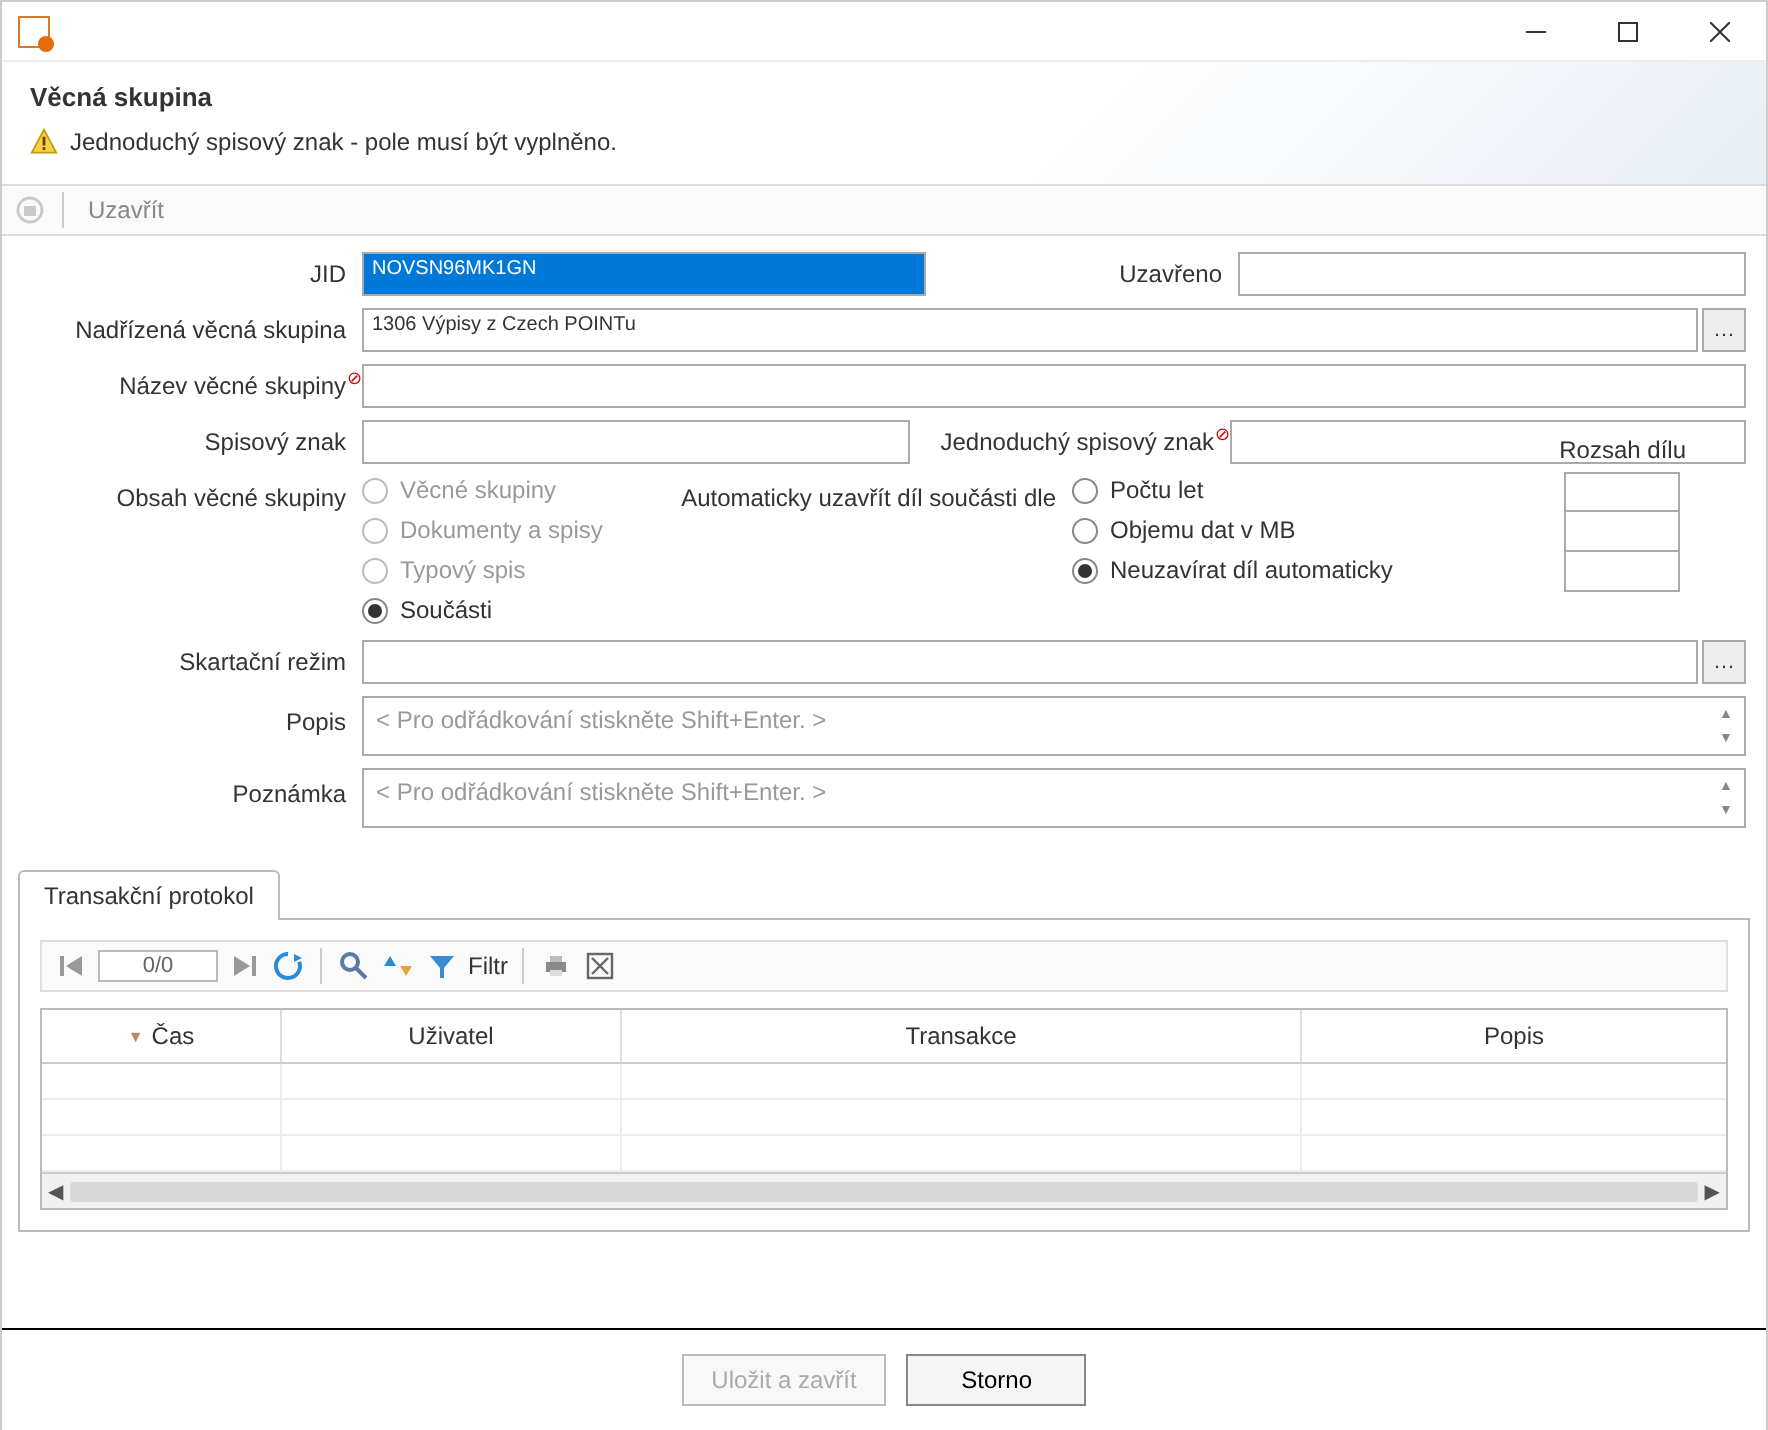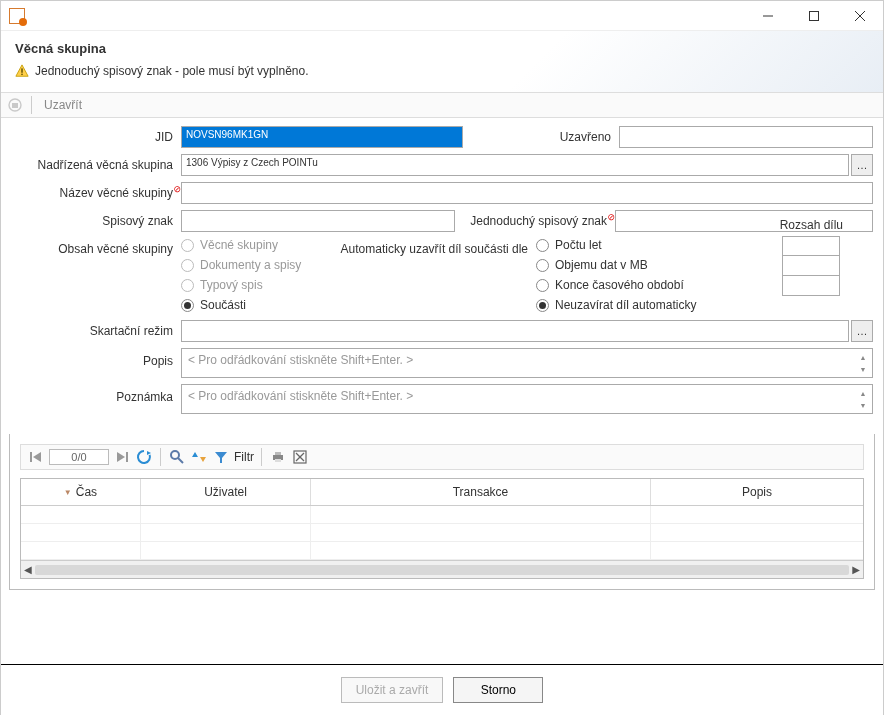--- a/index.html
+++ b/index.html
@@ -284,24 +284,20 @@
     <div class="radio-col" style="width:200px">
       <div class="radio-item">
           <div class="radio-circle"></div>
           <span>Počtu let</span>
         </div>
       <div class="radio-item">
           <div class="radio-circle"></div>
           <span>Objemu dat v MB</span>
         </div>
       <div class="radio-item">
-          <div class="radio-circle"></div>
-          <span>Konce časového období</span>
-        </div>
-      <div class="radio-item">
           <div class="radio-circle checked"></div>
           <span>Neuzavírat díl automaticky</span>
         </div>
     </div>
 
     <div style="flex:1"></div>
     <div style="display:flex; flex-direction:column; align-items:center; margin-top:-20px;">
       <div style="font-size:12px; margin-bottom:4px;">Rozsah dílu</div>
       <div class="small-stack">
         <div class="small-box"></div>
@@ -336,20 +332,23 @@
       <div class="spinner">
           <div>▲</div>
           <div>▼</div>
         </div>
     </div>
   </div>
 
 </div>
 
 <div class="tab-area">
+  <div class="tabstrip">
+    <div class="tab">Transakční protokol</div>
+  </div>
   <div class="tab-body">
     <div class="grid-toolbar">
       <span class="icon" style="color:#999;">
         <svg width="14" height="14">
             <rect x="1" y="2" width="2" height="10" fill="#999"></rect>
             <polygon points="12,2 4,7 12,12" fill="#999"></polygon>
           </svg>
       </span>
       <div class="page">0/0</div>
       <span class="icon" style="color:#999;">

